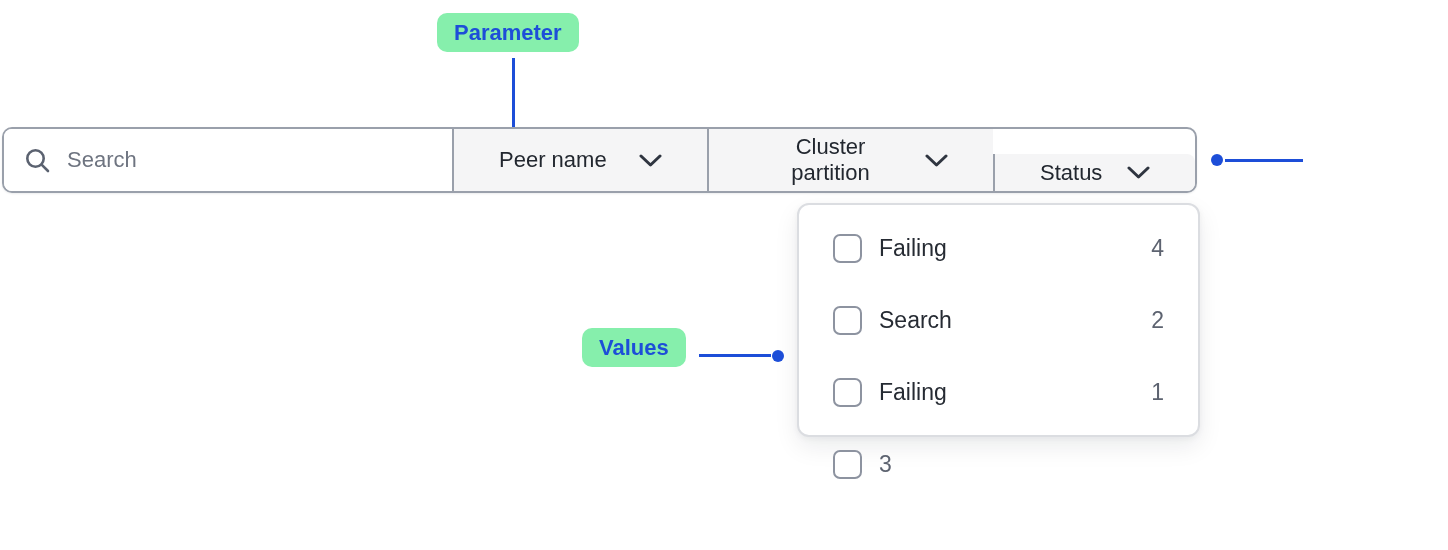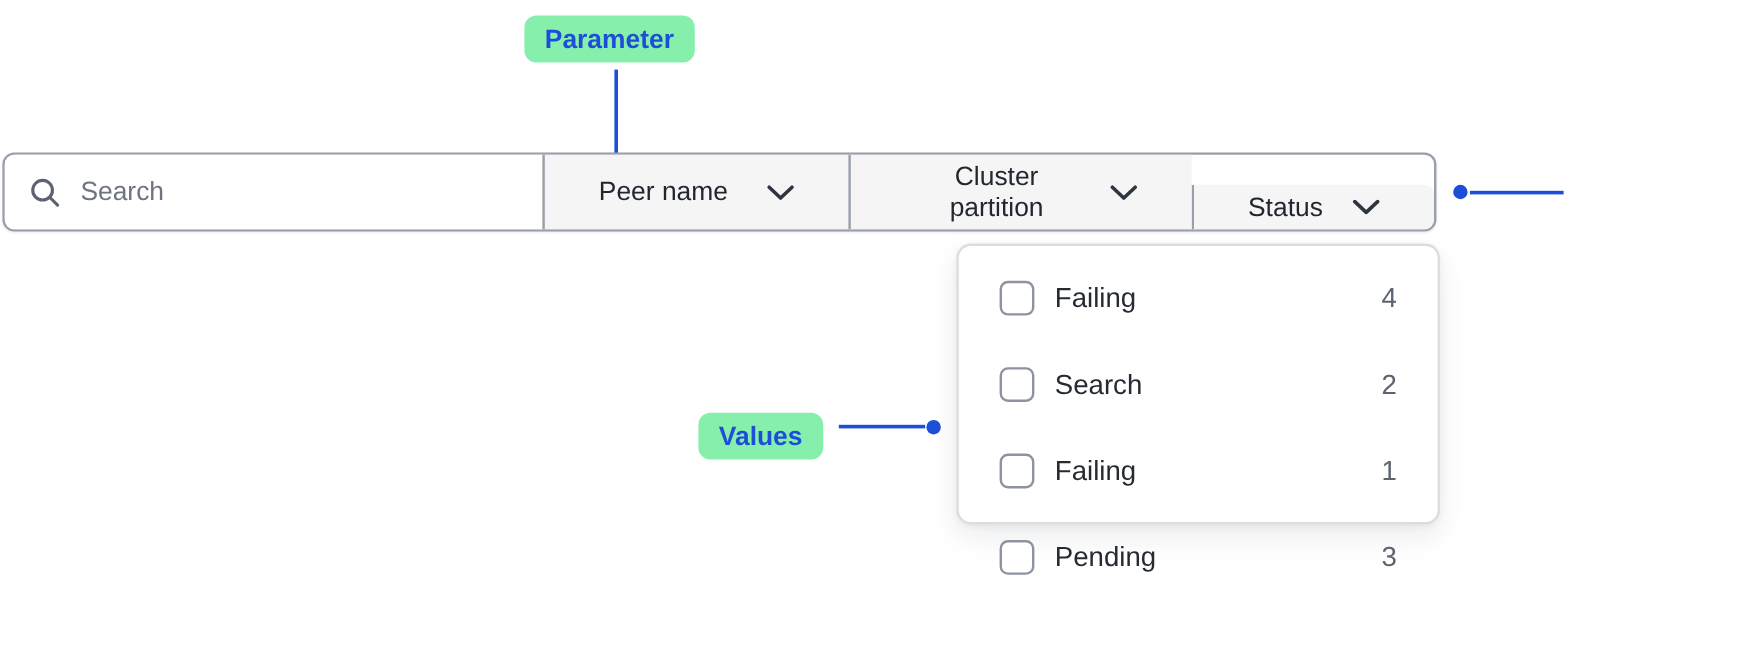--- a/index.html
+++ b/index.html
@@ -32,21 +32,21 @@
   .dot { width: 12px; height: 12px; border-radius: 50%; }
 
   .param-badge { left: 437px; top: 13px; }
   .param-line  { left: 512px; top: 58px; width: 3px; height: 79px; }
   .param-dot   { left: 508px; top: 137px; }
 
   .fbar-dot   { left: 1211px; top: 154px; }
   .fbar-line  { left: 1225px; top: 159px; width: 78px; height: 3px; }
   .fbar-badge { left: 1307px; top: 141px; }
 
-  .values-badge { left: 582px; top: 344px; }
+  .values-badge { left: 582px; top: 328px; }
   .values-line  { left: 699px; top: 354px; width: 72px; height: 3px; }
   .values-dot   { left: 772px; top: 350px; }
 
   
   .filter-bar {
     position: absolute;
     left: 2px; top: 127px;
     width: 1195px; height: 66px;
     background: #ffffff;
     border: 2px solid #9aa0ab;
@@ -199,21 +199,20 @@
       <span class="menu-label">Search</span>
       <span class="menu-count">2</span>
     </div>
     <div class="menu-row">
       <span class="checkbox"></span>
       <span class="menu-label">Failing</span>
       <span class="menu-count">1</span>
     </div>
     <div class="menu-row">
       <span class="checkbox"></span>
-      <span class="menu-label">Pending</span>
       <span class="menu-count">3</span>
     </div>
   </div>
 
   <div class="badge values-badge">Values</div>
   <div class="connector values-line"></div>
   <div class="connector dot values-dot"></div>
 
 </div>
 

